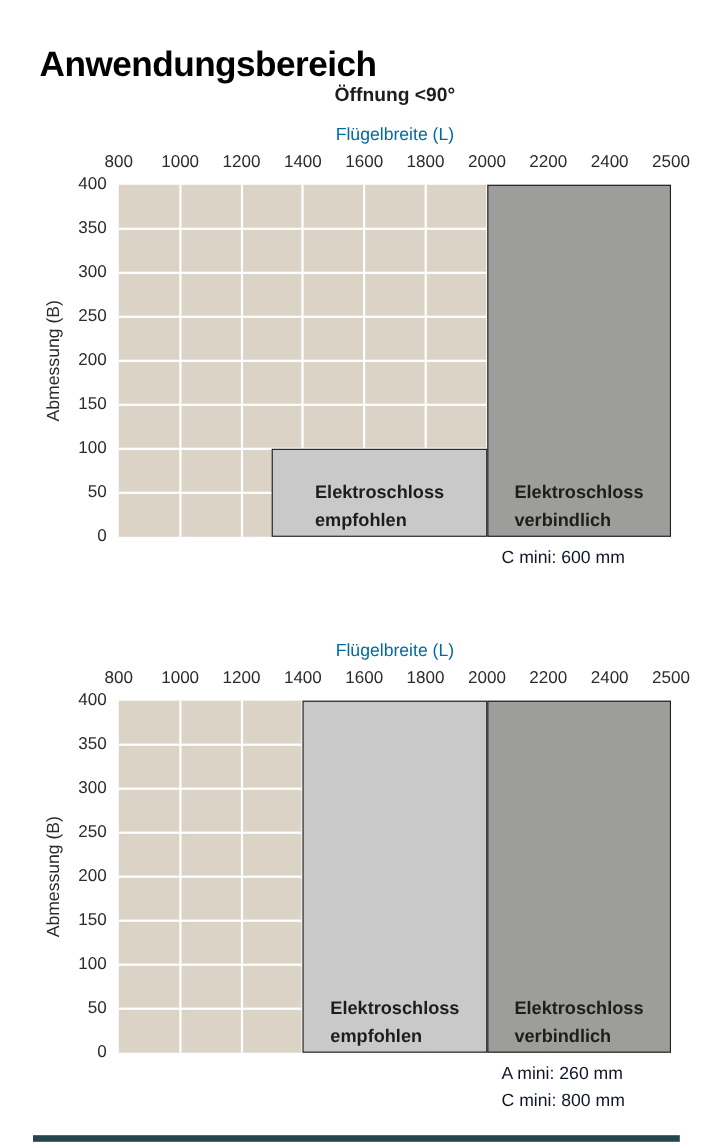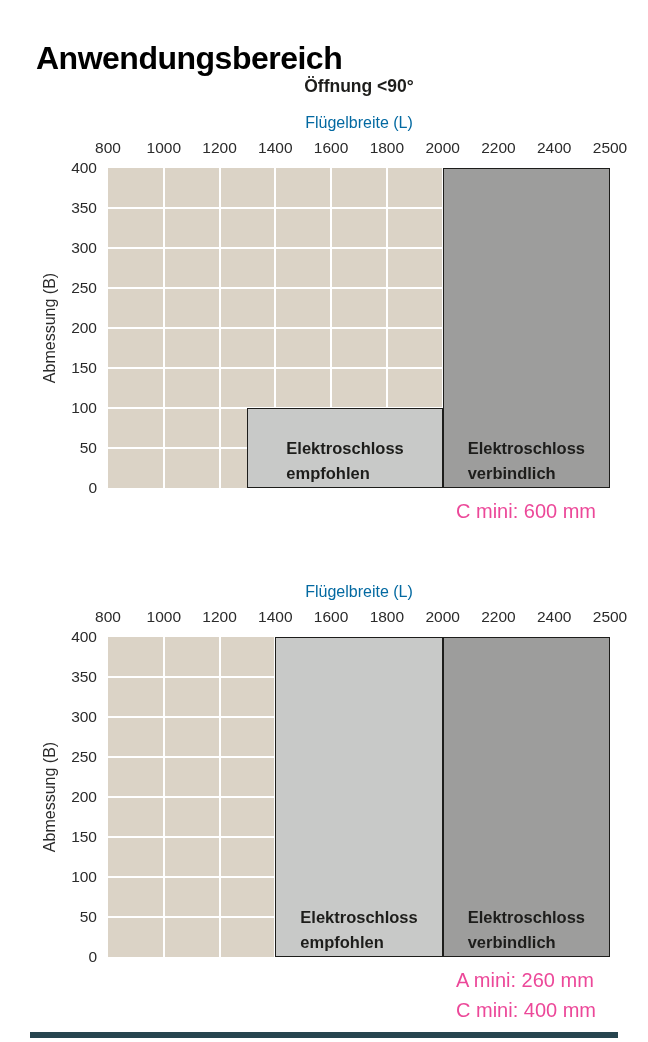--- a/index.html
+++ b/index.html
@@ -41,21 +41,21 @@
   }
   .gridline-v{position:absolute;top:0;width:2px;height:100%;background:#ffffff;}
   .gridline-h{position:absolute;left:0;height:2px;width:100%;background:#ffffff;}
   .region{
     position:absolute;box-sizing:border-box;border:1.5px solid #1d1d1b;
     display:flex;align-items:flex-end;justify-content:center;
   }
   .region-label{
     text-align:left;font-size:16.5px;font-weight:bold;line-height:1.55;color:#1d1d1b;
   }
-  .notes{position:absolute;left:456px;font-size:20px;color:#ec4899;line-height:1.5;}
+  .notes{position:absolute;left:456px;font-size:16px;color:#0f172a;line-height:1.5;}
   .chart-1 .notes{top:434px;}
   .chart-2 .notes{top:434px;}
   #footer-bar{position:absolute;left:30px;top:1032px;width:588px;height:6px;}
 </style>
 </head>
 <body>
 
 <div id="page">
 
   <h1 id="heading" style="color: #000000;">Anwendungsbereich</h1>
@@ -171,19 +171,19 @@
         </div>
         <div class="region" style="left: 334.667px; width: 167.333px; top: 0px; height: 320px; background: rgb(157, 157, 156); border-color: rgb(29, 29, 27);">
           <div class="region-label">
             <div>Elektroschloss</div>
             <div>verbindlich</div>
           </div>
         </div>
       </div>
     <div class="notes">
         <div class="note-line">A mini: 260 mm</div>
-        <div class="note-line">C mini: 400 mm</div>
+        <div class="note-line">C mini: 800 mm</div>
       </div>
   </section>
 
   <div id="footer-bar" style="background: rgb(39, 69, 79);"></div>
 
 </div>
 
 </body></html>

